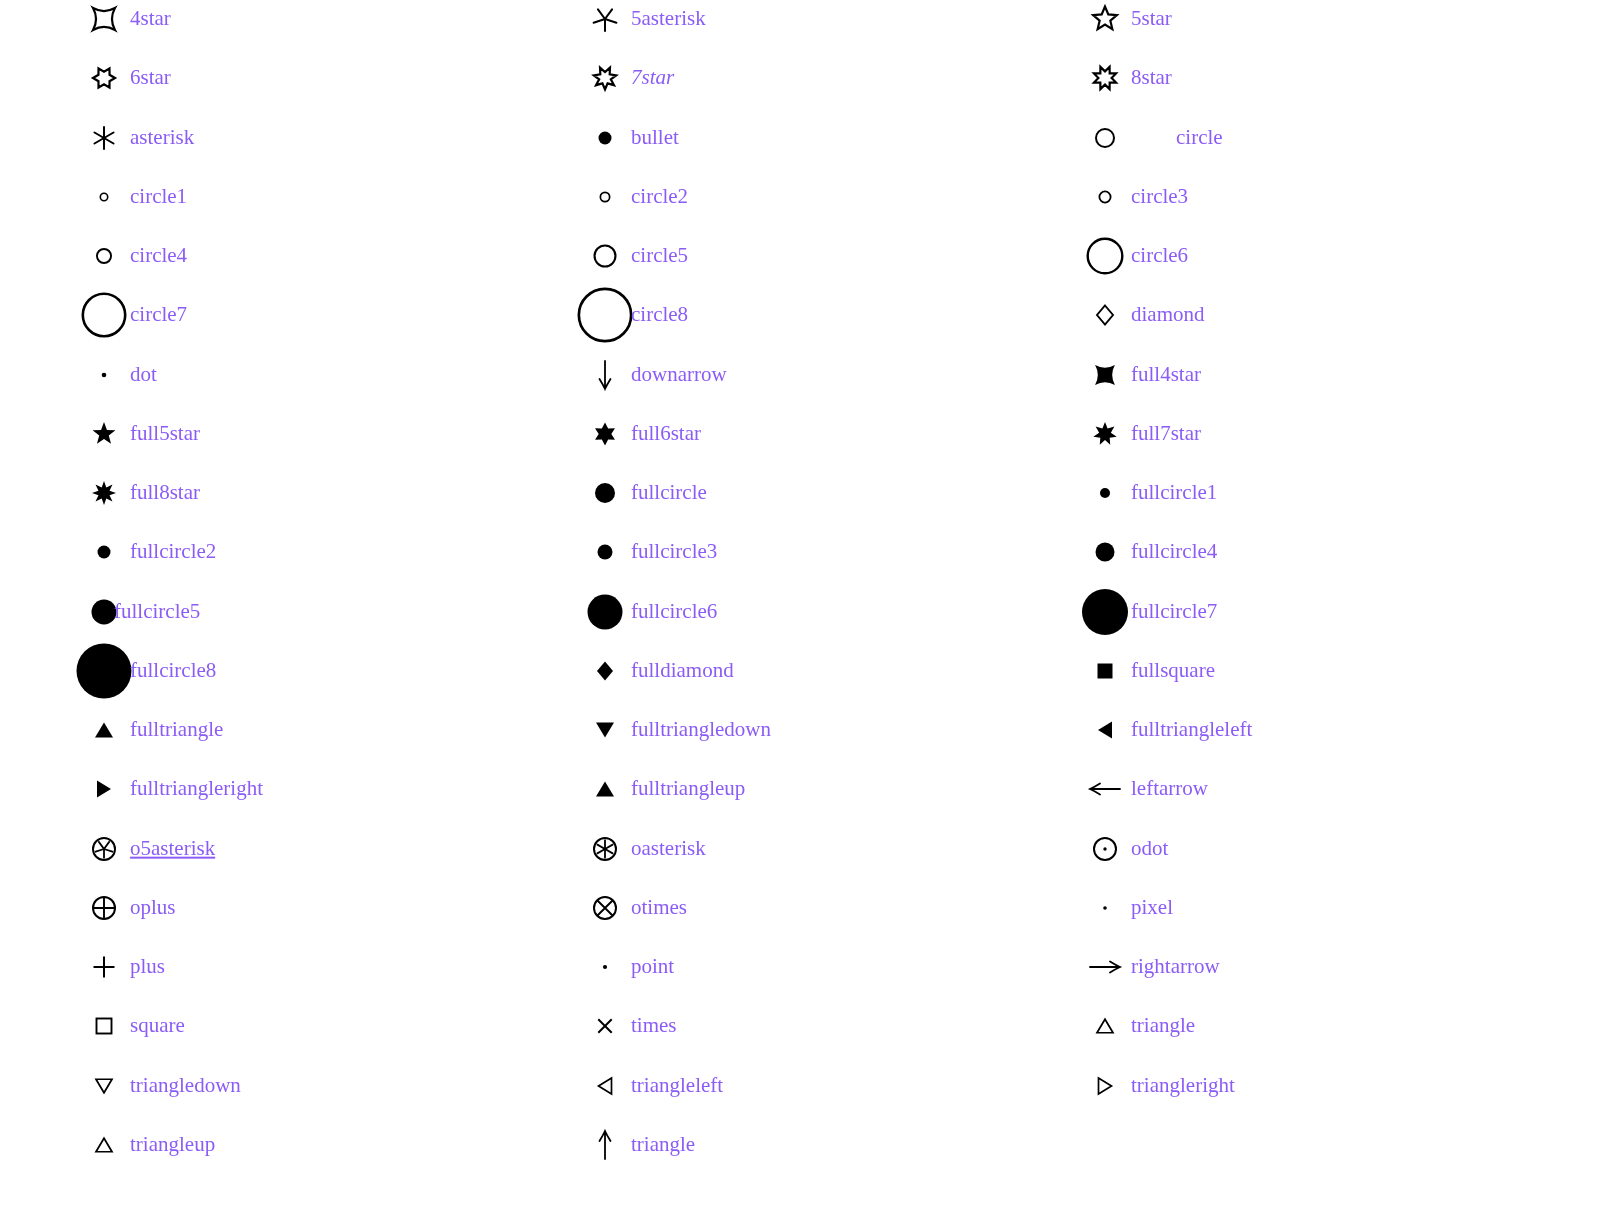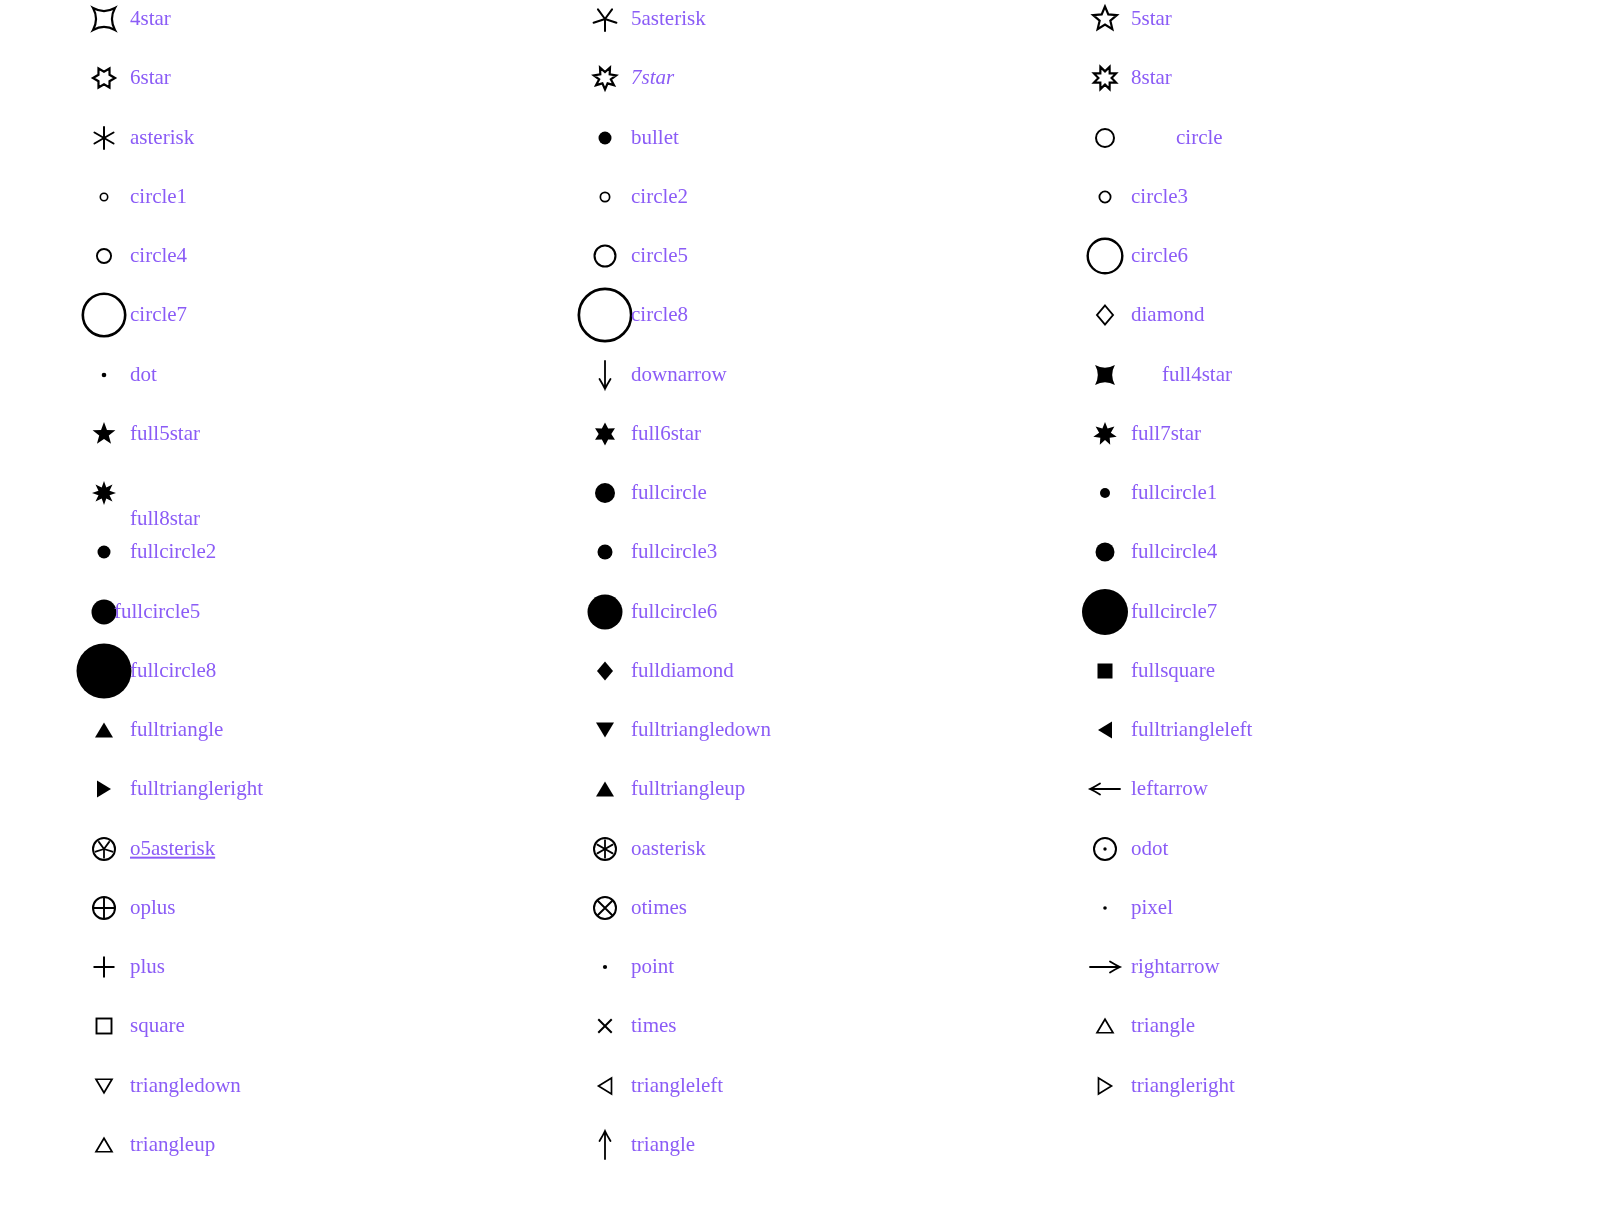--- a/index.html
+++ b/index.html
@@ -77,21 +77,21 @@
       <svg width="64" height="64" viewBox="0 0 64 64" xmlns="http://www.w3.org/2000/svg">
         <polygon points="32.00,20.00 29.04,27.92 20.59,28.29 27.21,33.56 24.95,41.71 32.00,37.04 39.05,41.71 36.79,33.56 43.41,28.29 34.96,27.92" fill="#000000"></polygon>
       </svg>
     </div>
     <div class="lbl" style="left: 130px; top: 433.75px;">full5star</div>
     <div class="glyph" style="left: 72px; top: 461px;">
       <svg width="64" height="64" viewBox="0 0 64 64" xmlns="http://www.w3.org/2000/svg">
         <polygon points="32.00,20.00 29.70,26.46 23.51,23.51 26.46,29.70 20.00,32.00 26.46,34.30 23.51,40.49 29.70,37.54 32.00,44.00 34.30,37.54 40.49,40.49 37.54,34.30 44.00,32.00 37.54,29.70 40.49,23.51 34.30,26.46" fill="#000000"></polygon>
       </svg>
     </div>
-    <div class="lbl" style="left: 130px; top: 493px; margin-top: 26px;">full8star</div>
+    <div class="lbl" style="left: 130px; top: 493px;">full8star</div>
     <div class="glyph" style="left: 72px; top: 520.25px;">
       <svg width="64" height="64" viewBox="0 0 64 64" xmlns="http://www.w3.org/2000/svg">
         <circle cx="32" cy="32" r="6.50" fill="#000000"></circle>
       </svg>
     </div>
     <div class="lbl" style="left: 130px; top: 552.25px;">fullcircle2</div>
     <div class="glyph" style="left: 72px; top: 579.5px;">
       <svg width="64" height="64" viewBox="0 0 64 64" xmlns="http://www.w3.org/2000/svg">
         <circle cx="32" cy="32" r="12.50" fill="#000000"></circle>
       </svg>
@@ -322,21 +322,21 @@
       <svg width="64" height="64" viewBox="0 0 64 64" xmlns="http://www.w3.org/2000/svg">
         <polygon points="32,22.5 40,32 32,41.5 24,32" fill="none" stroke="#000000" stroke-width="1.9"></polygon>
       </svg>
     </div>
     <div class="lbl" style="left: 1131px; top: 315.25px;">diamond</div>
     <div class="glyph" style="left: 1073px; top: 342.5px;">
       <svg width="64" height="64" viewBox="0 0 64 64" xmlns="http://www.w3.org/2000/svg">
         <path d="M41.90 22.10 Q32.00 27.52 22.10 22.10 Q27.52 32.00 22.10 41.90 Q32.00 36.48 41.90 41.90 Q36.48 32.00 41.90 22.10 Z" fill="#000000"></path>
       </svg>
     </div>
-    <div class="lbl" style="left: 1131px; top: 374.5px; margin-left: 31px;">full4star</div>
+    <div class="lbl" style="left: 1131px; top: 374.5px;">full4star</div>
     <div class="glyph" style="left: 1073px; top: 401.75px;">
       <svg width="64" height="64" viewBox="0 0 64 64" xmlns="http://www.w3.org/2000/svg">
         <polygon points="32.00,20.00 29.40,26.59 22.62,24.52 26.15,30.66 20.30,34.67 27.31,35.74 26.79,42.81 32.00,38.00 37.21,42.81 36.69,35.74 43.70,34.67 37.85,30.66 41.38,24.52 34.60,26.59" fill="#000000"></polygon>
       </svg>
     </div>
     <div class="lbl" style="left: 1131px; top: 433.75px;">full7star</div>
     <div class="glyph" style="left: 1073px; top: 461px;">
       <svg width="64" height="64" viewBox="0 0 64 64" xmlns="http://www.w3.org/2000/svg">
         <circle cx="32" cy="32" r="5.00" fill="#000000"></circle>
       </svg>

